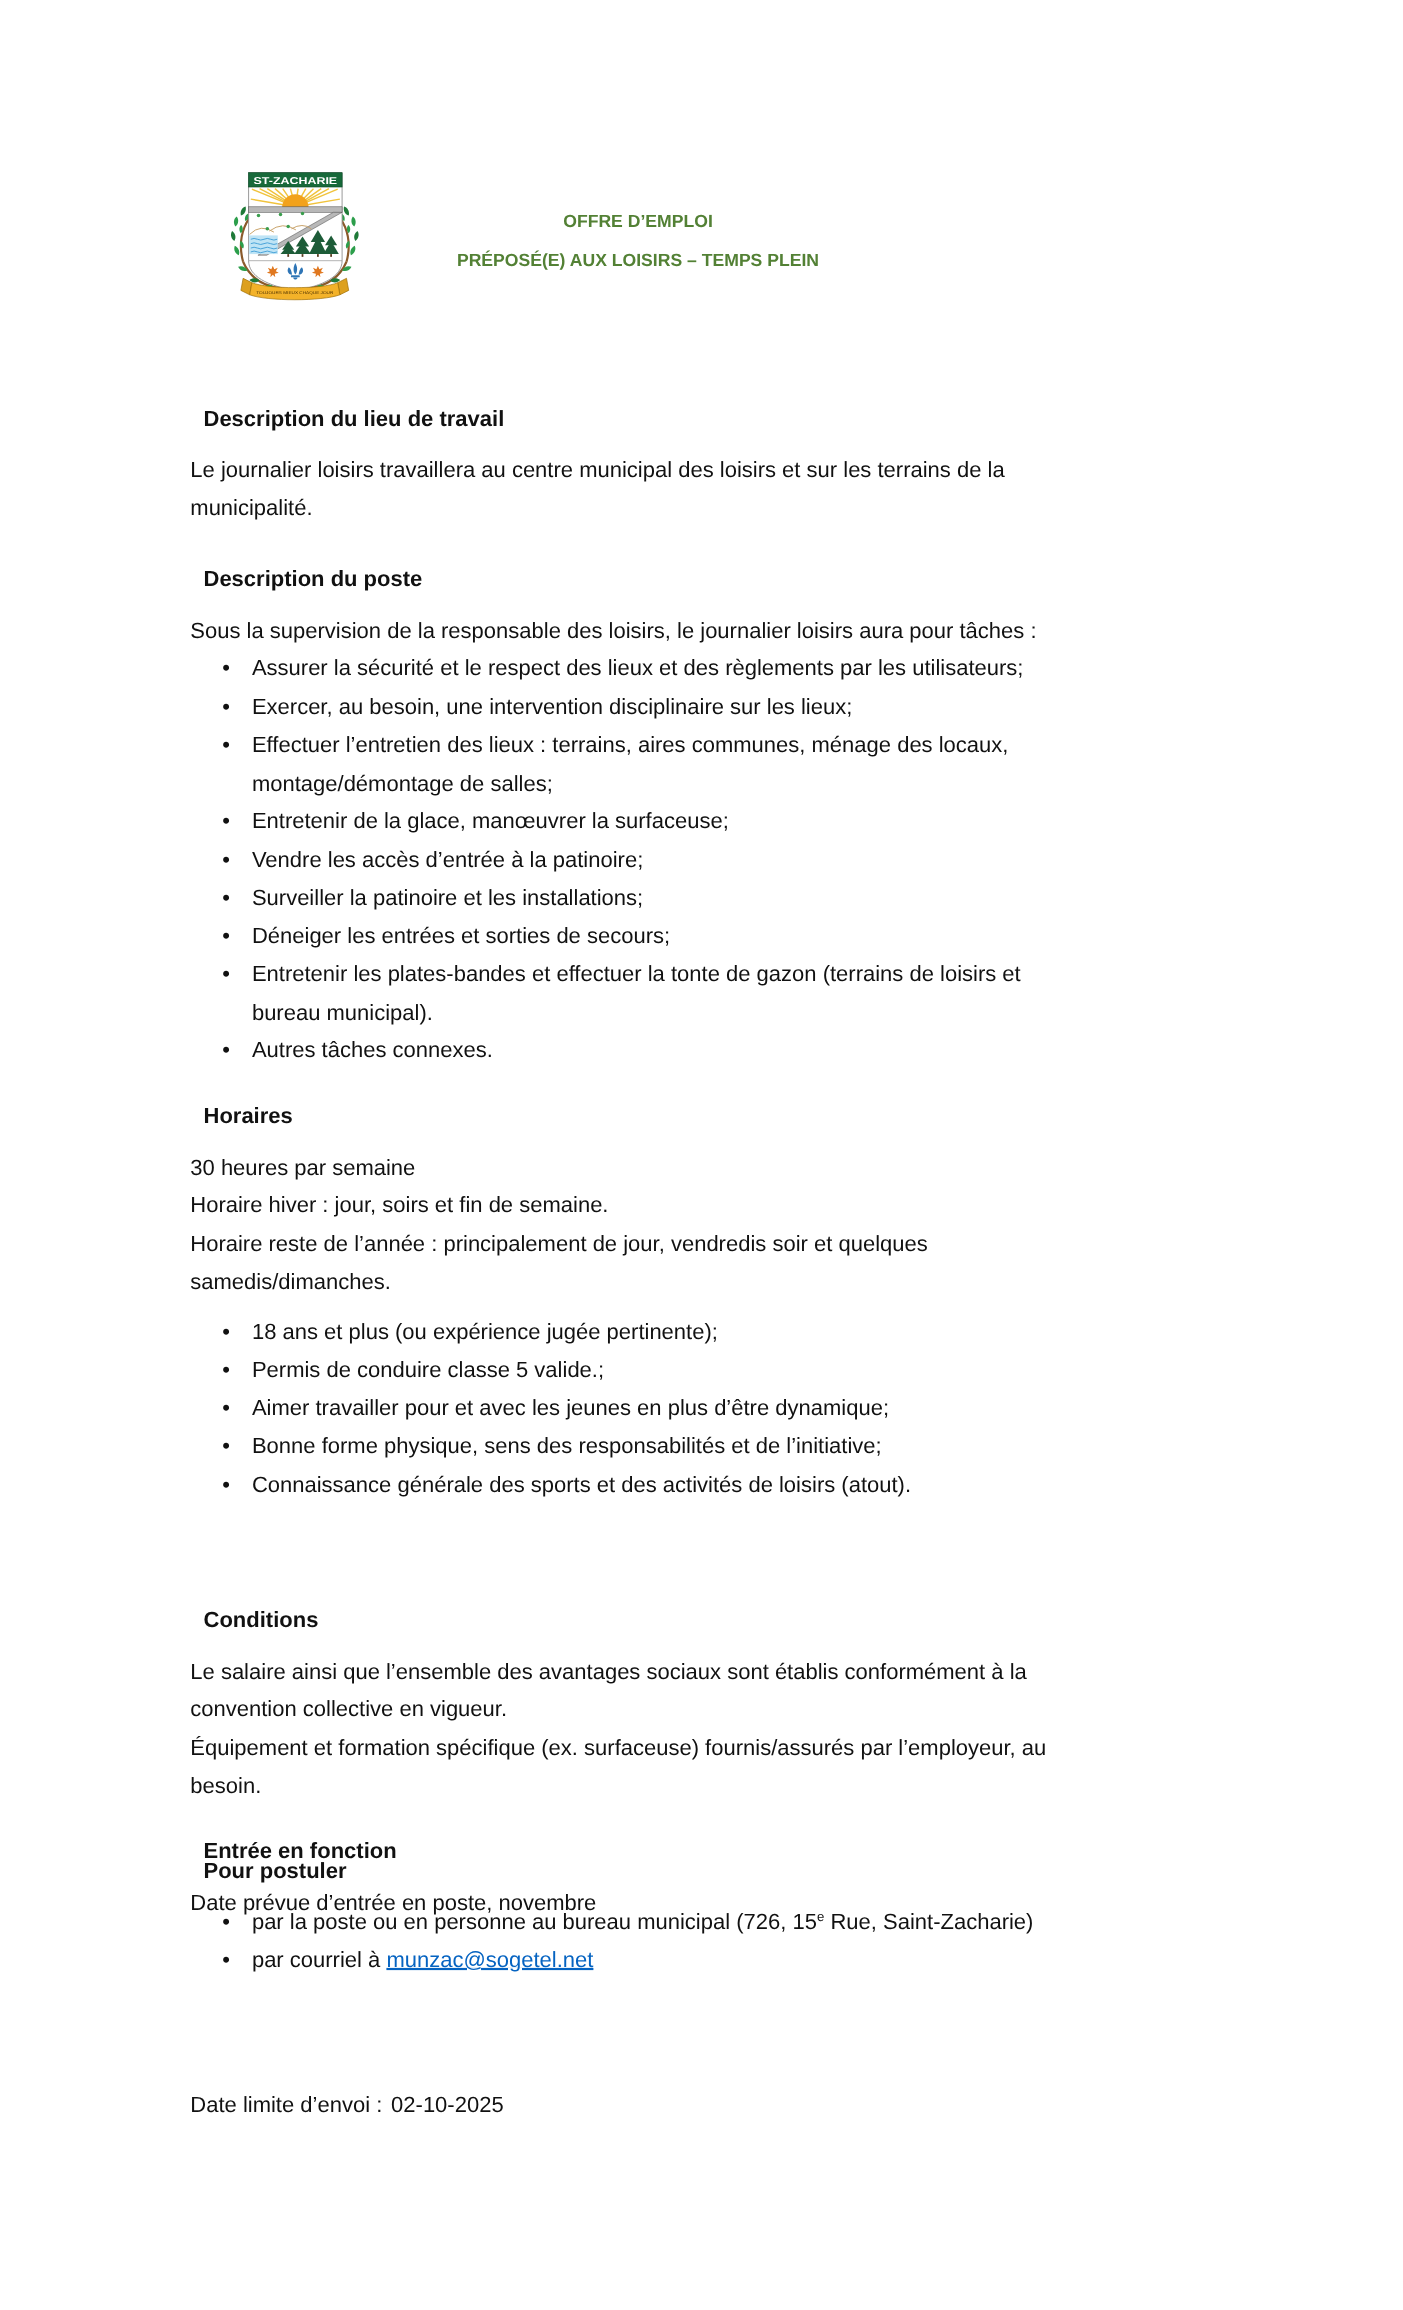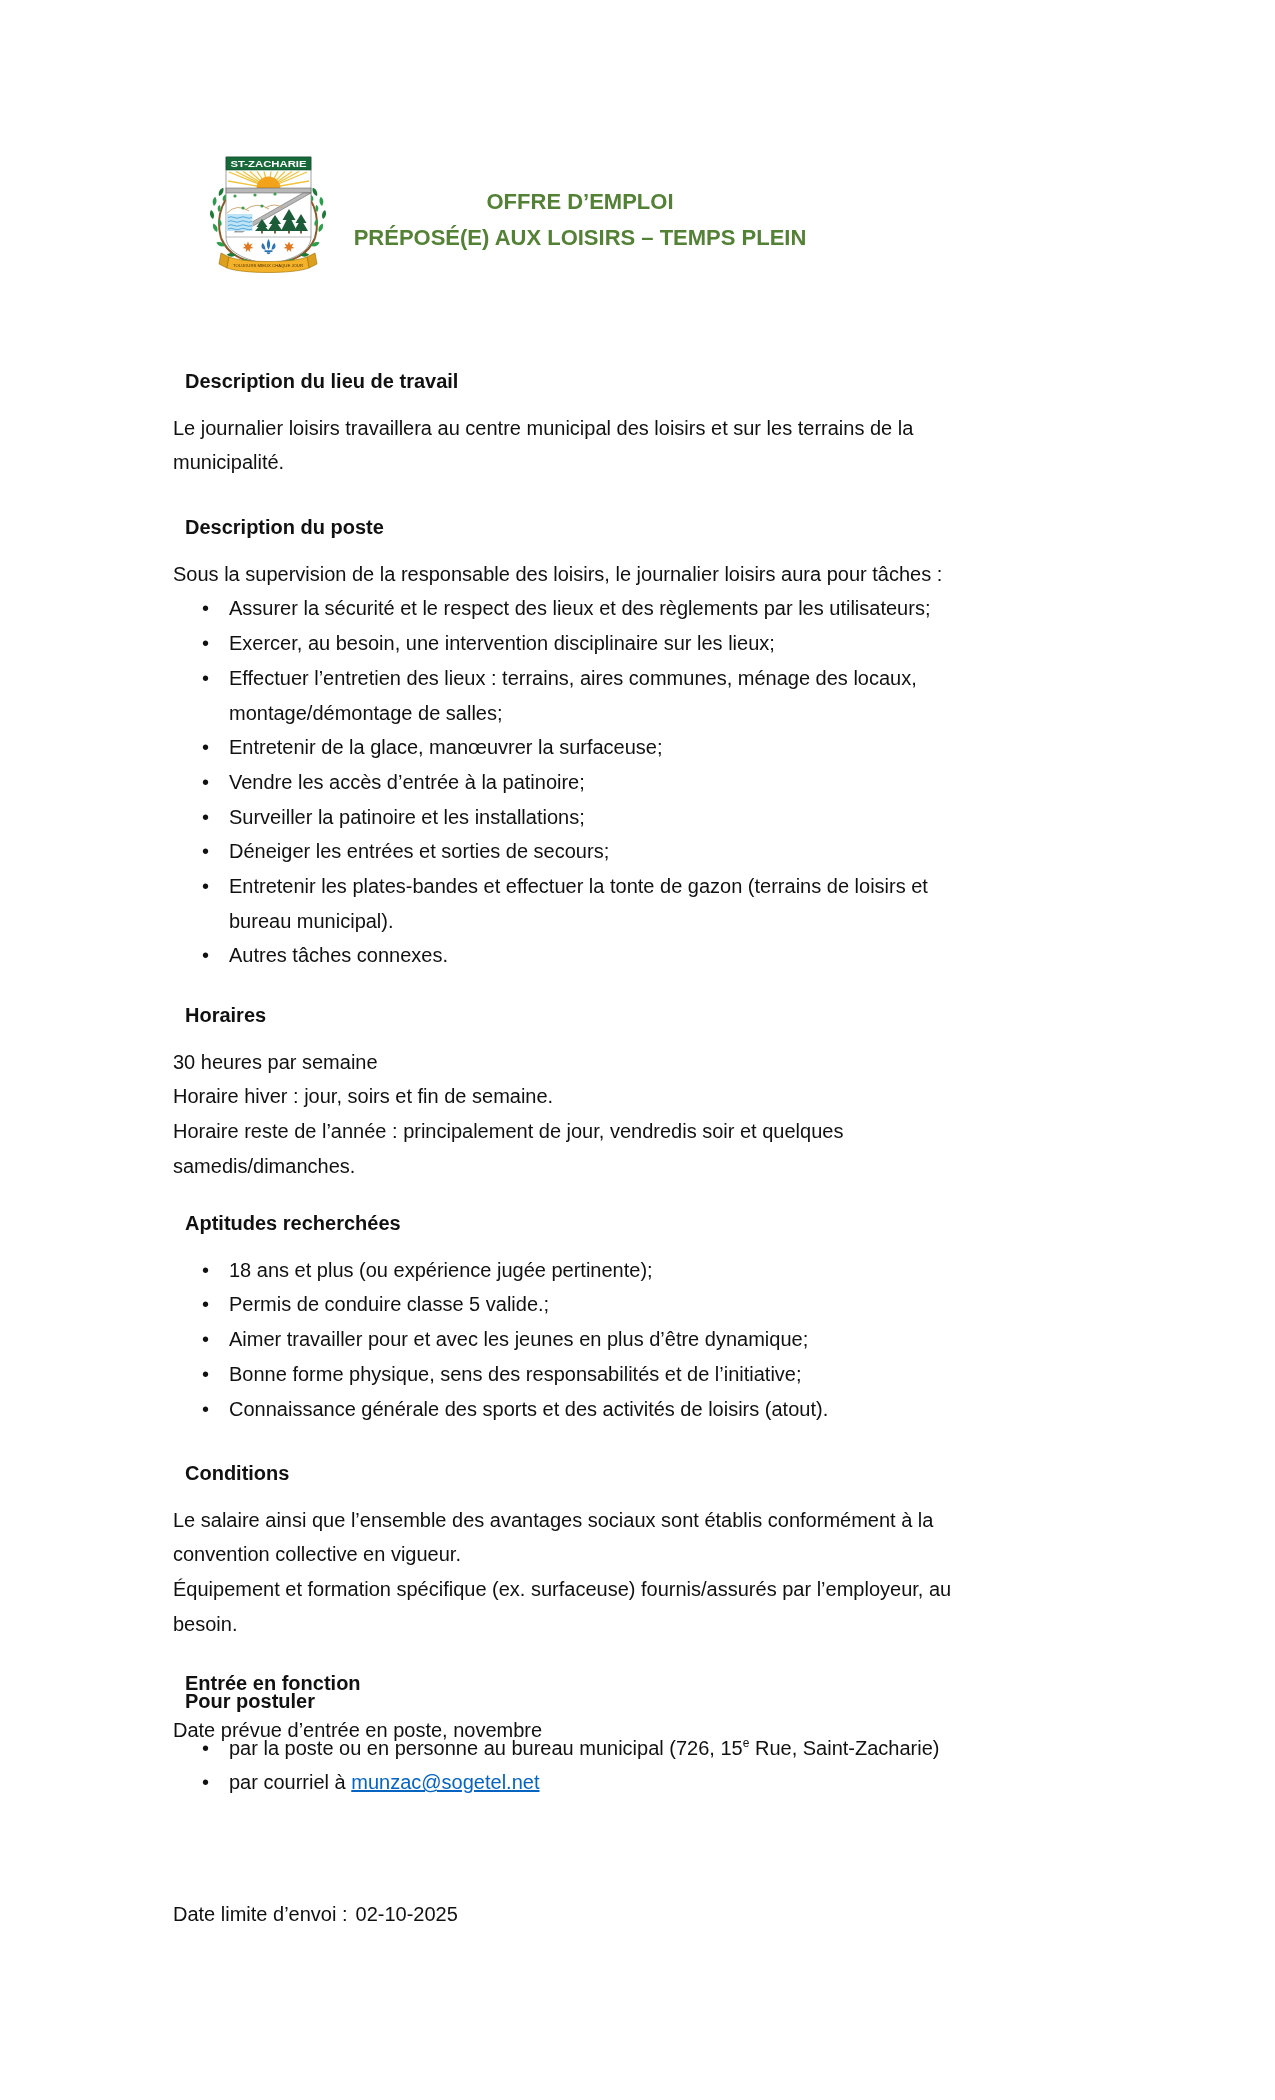--- a/index.html
+++ b/index.html
@@ -9,21 +9,21 @@
     margin:0 auto;
     background:#ffffff;
     font-family:"Liberation Sans",sans-serif;
     font-size:20px;
     line-height:34.7px;
     color:#111111;
   }
   .logo{position:absolute;left:199px;top:156px;width:138px;height:122px;}
   .title-block{
     position:absolute;left:150px;top:184px;width:860px;
-    text-align:center;font-weight:bold;font-size:22px;line-height:36px;
+    text-align:center;font-weight:bold;font-size:16px;line-height:36px;
     color:#538135;
   }
   section{position:absolute;left:173px;width:905px;}
   h2{
     margin:12px;padding:0;
     font-size:20px;font-weight:bold;line-height:34.7px;color:#111111;
   }
   p.body{margin:0;padding:0;white-space:pre-line;}
   ul.doc-list{list-style:none;margin:0;padding:0;}
   ul.doc-list li{position:relative;padding-left:56px;}
@@ -190,21 +190,20 @@
 
   <section style="top:986px">
     <h2>Horaires</h2>
     <p class="body">30 heures par semaine
 Horaire hiver : jour, soirs et fin de semaine.
 Horaire reste de l’année : principalement de jour, vendredis soir et quelques
 samedis/dimanches.</p>
   </section>
 
   <section style="top:1194px">
-    <h2>Aptitudes recherchées</h2>
     <ul class="doc-list">
       <li><span class="bullet">•</span><span class="li-text">18 ans et plus (ou expérience jugée pertinente);</span></li>
       <li><span class="bullet">•</span><span class="li-text">Permis de conduire classe 5 valide.;</span></li>
       <li><span class="bullet">•</span><span class="li-text">Aimer travailler pour et avec les jeunes en plus d’être dynamique;</span></li>
       <li><span class="bullet">•</span><span class="li-text">Bonne forme physique, sens des responsabilités et de l’initiative;</span></li>
       <li><span class="bullet">•</span><span class="li-text">Connaissance générale des sports et des activités de loisirs (atout).</span></li>
     </ul>
   </section>
 
   <section style="top:1444px">

